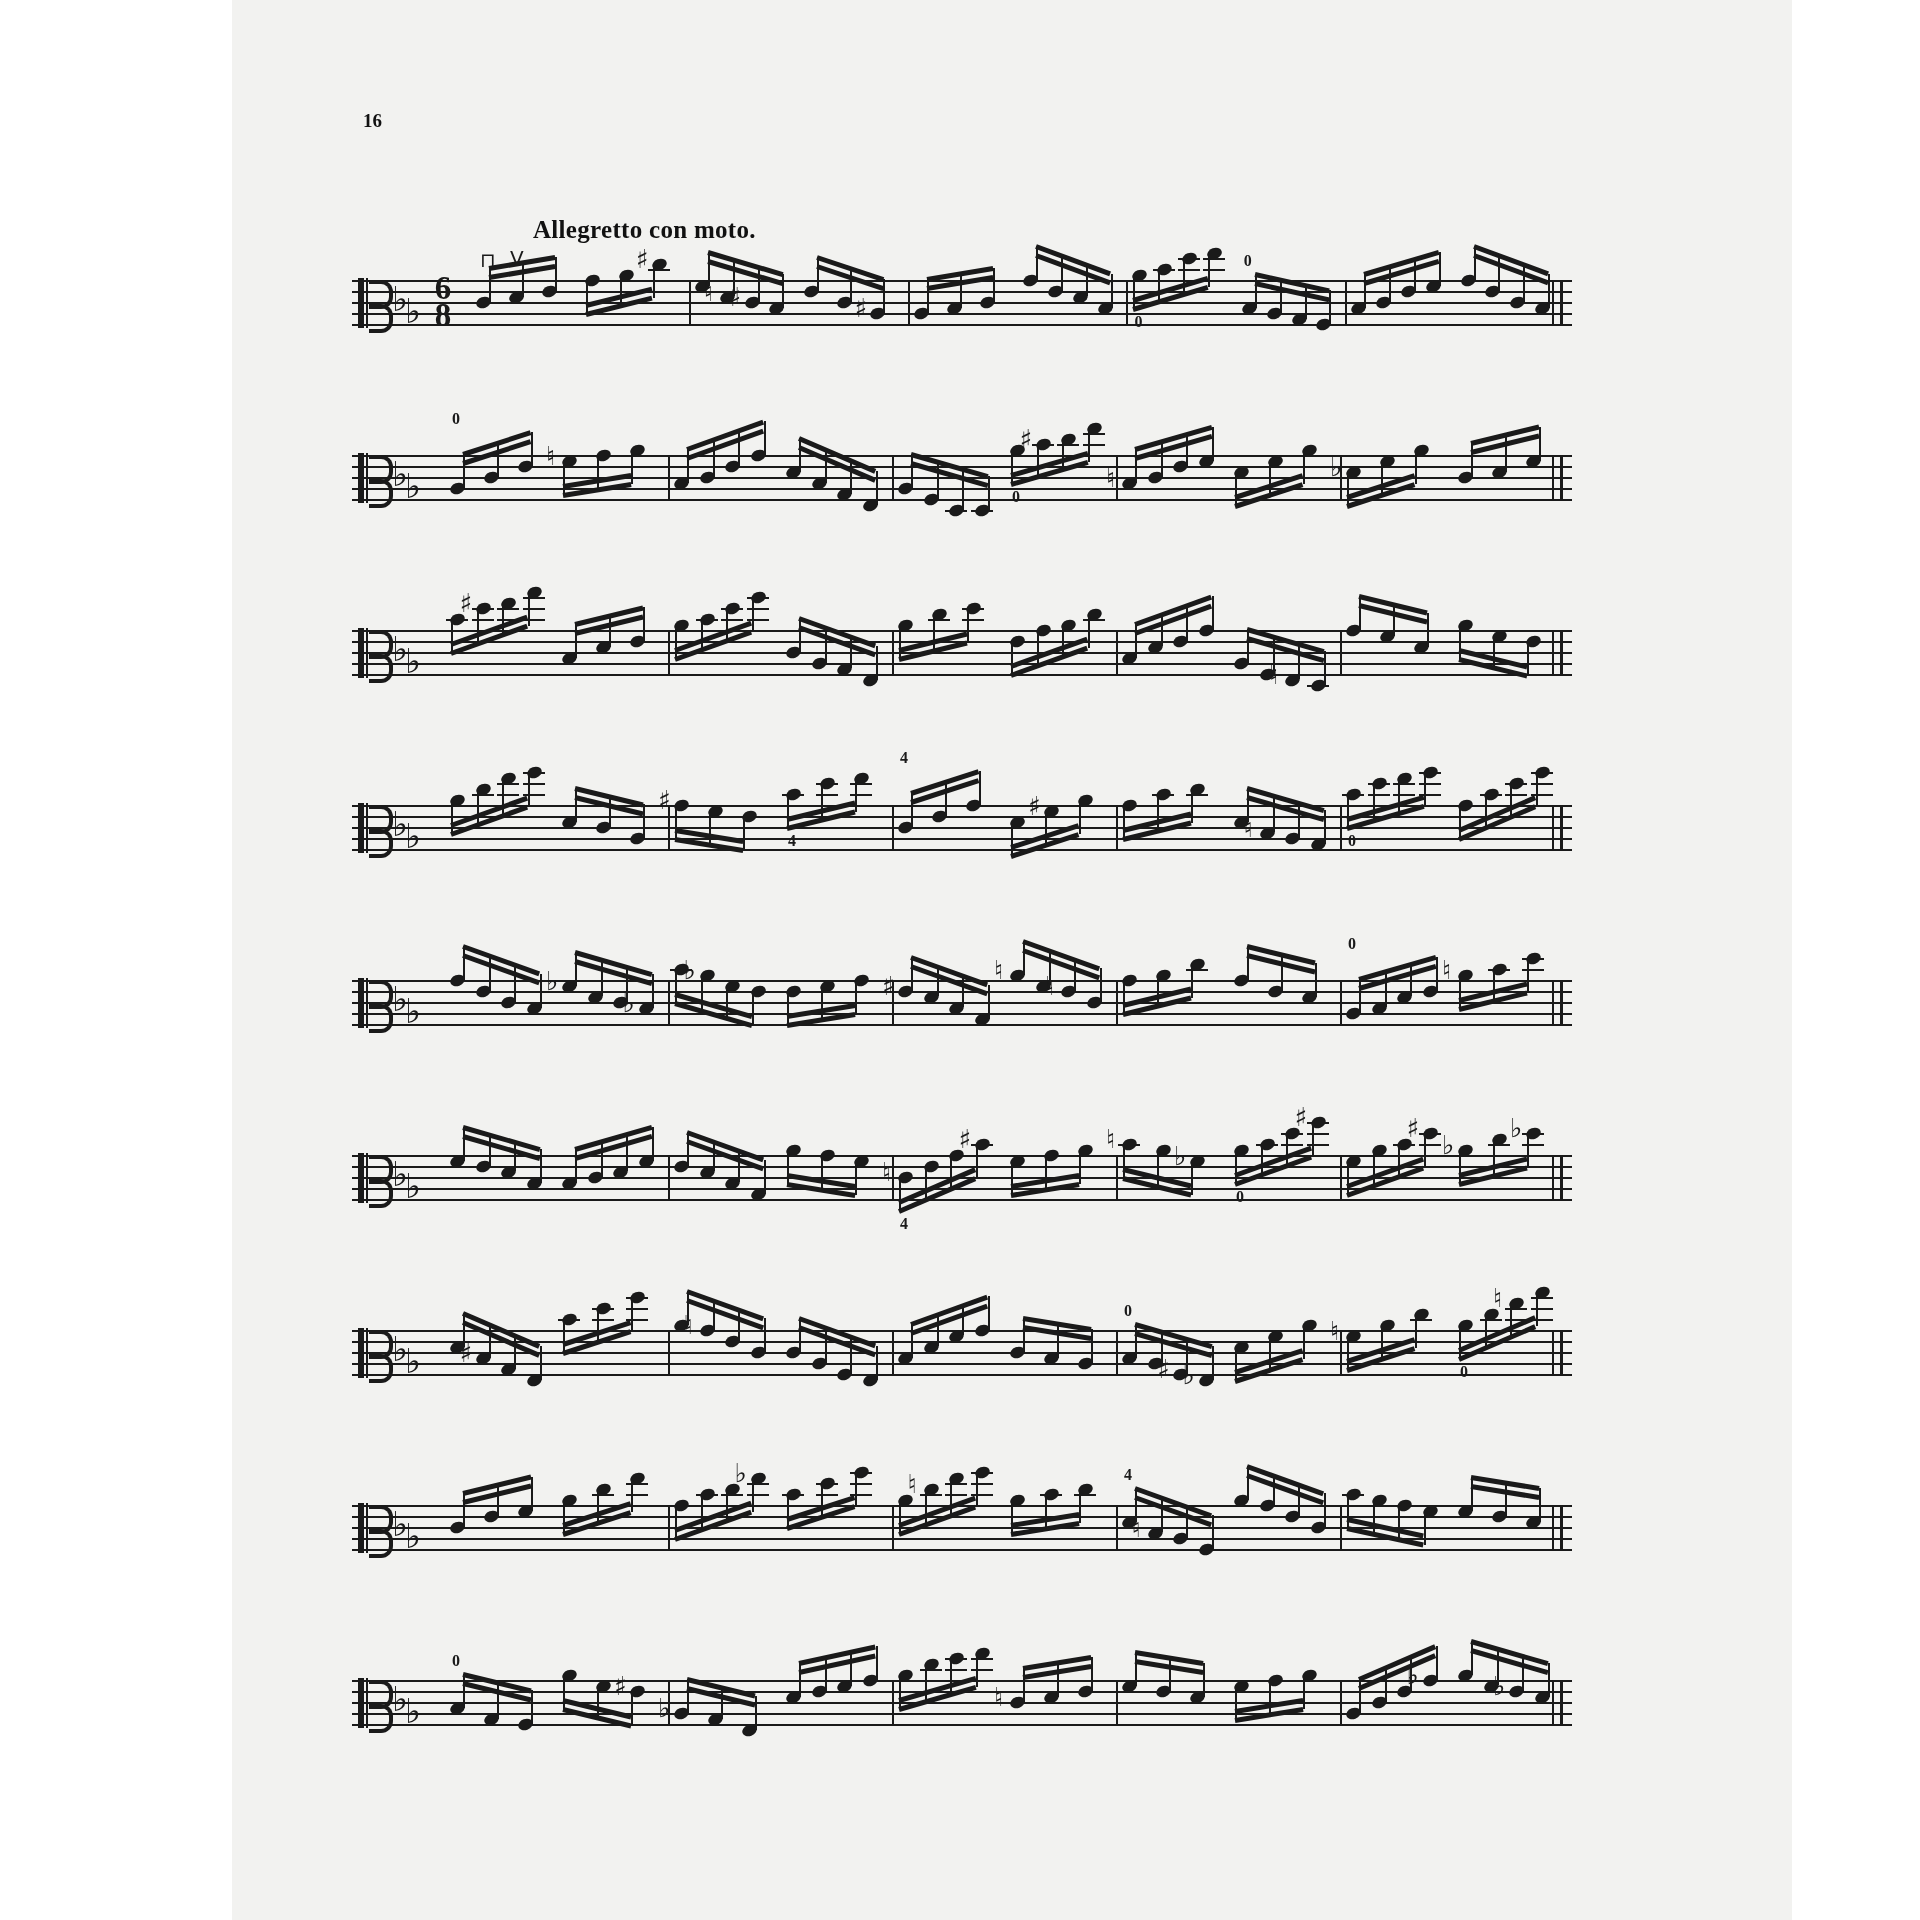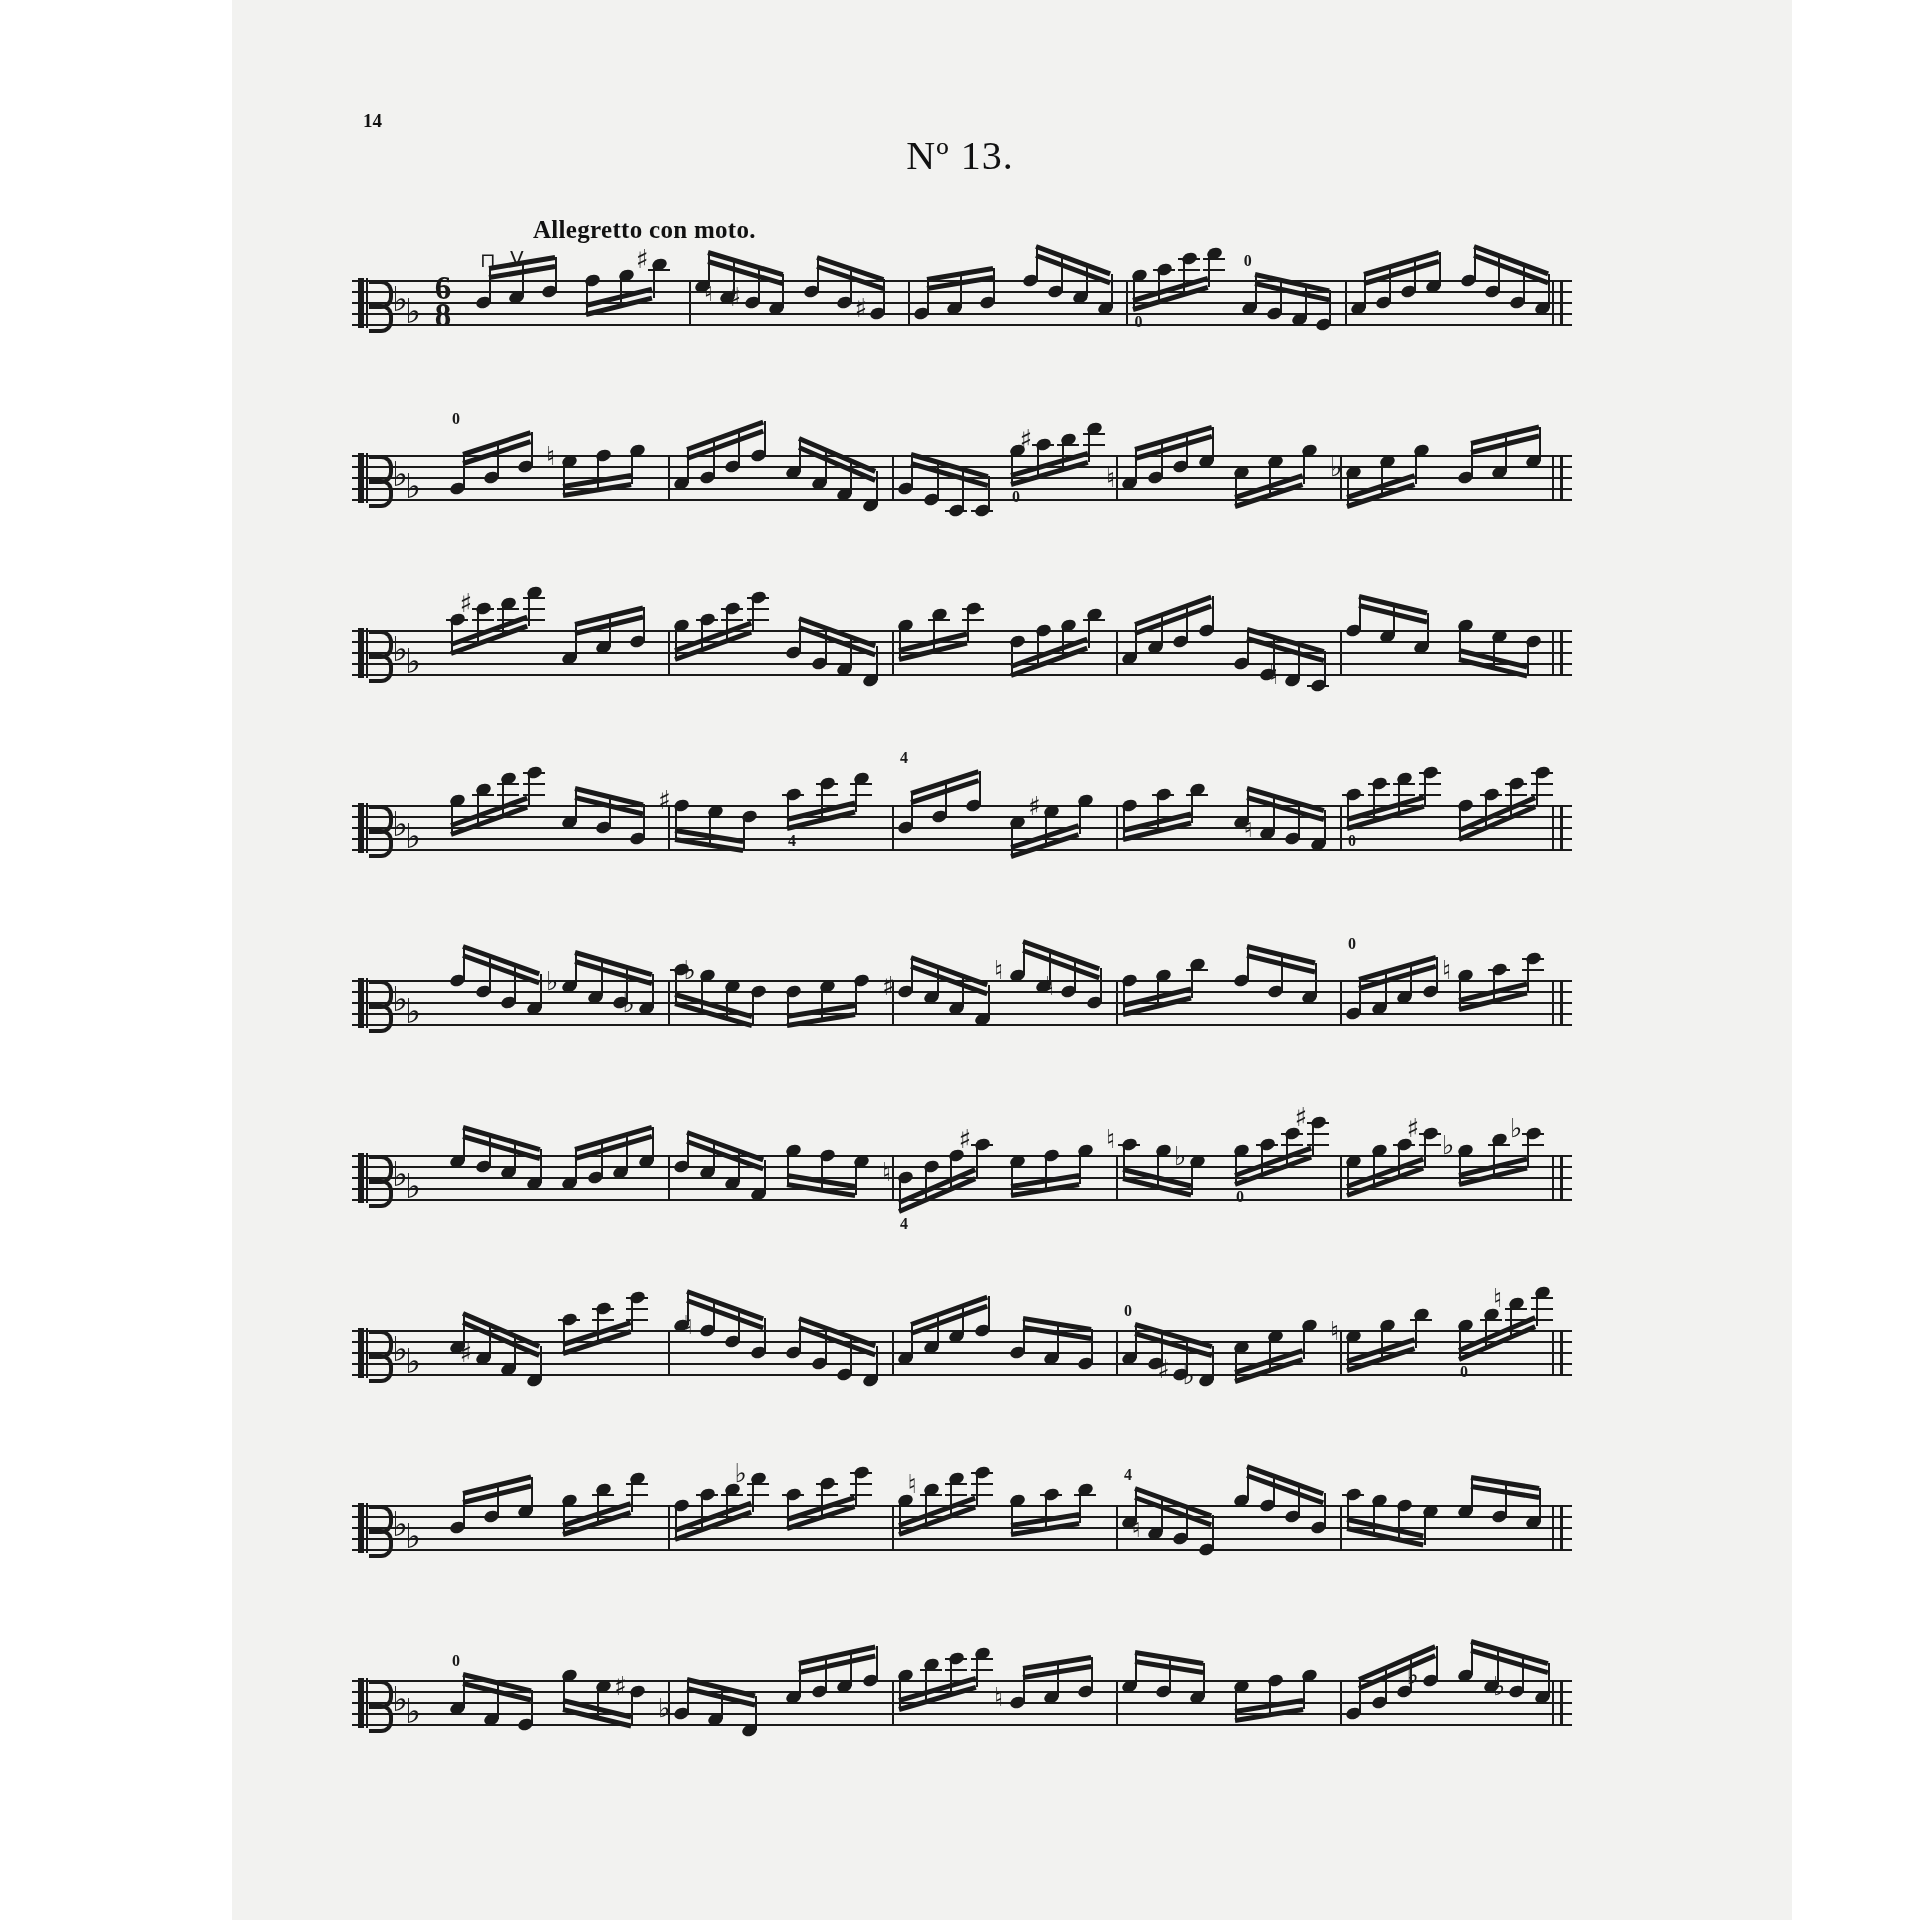--- a/index.html
+++ b/index.html
@@ -217,25 +217,22 @@
     font-size: 20px;
     color: #1a1a1a;
   }
 </style>
 </head>
 <body>
 
 <div id="page">
   <div id="paper"></div>
 
-  <div id="page-number">14</div>
+  <div id="page-number">16</div>
 
-  <div id="title">
-    <span>Nº 13.</span>
-  </div>
 
   <div id="tempo">Allegretto con moto.</div>
 
   <div id="systems">
       <div class="system" style="top: 240px;">
         <div class="staff">
           <div class="line l1"></div>
           <div class="line l2"></div>
           <div class="line l3"></div>
           <div class="line l4"></div>

